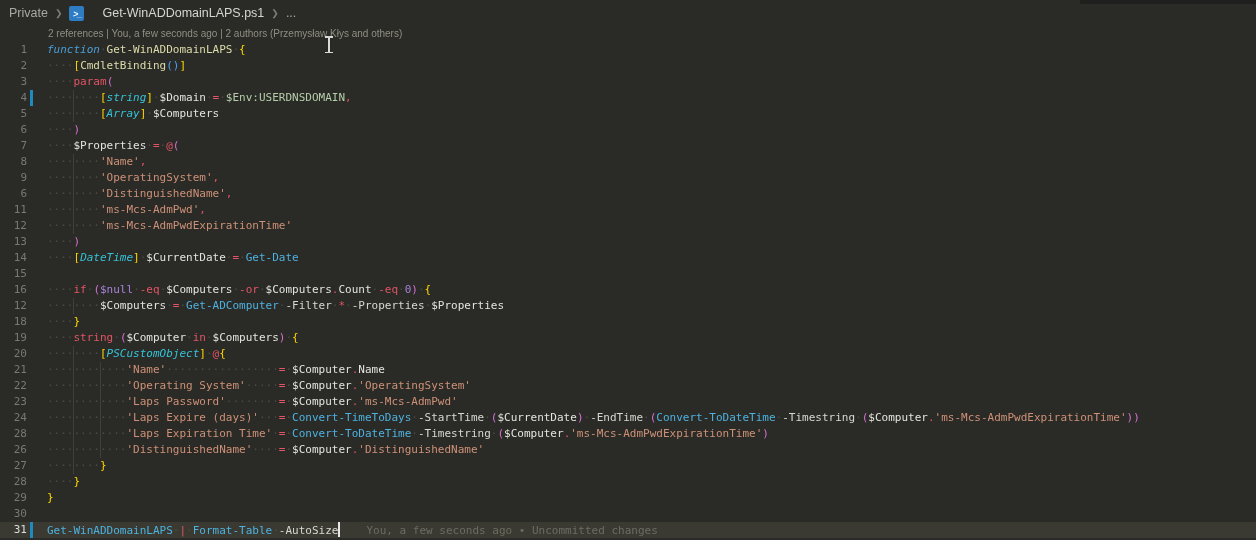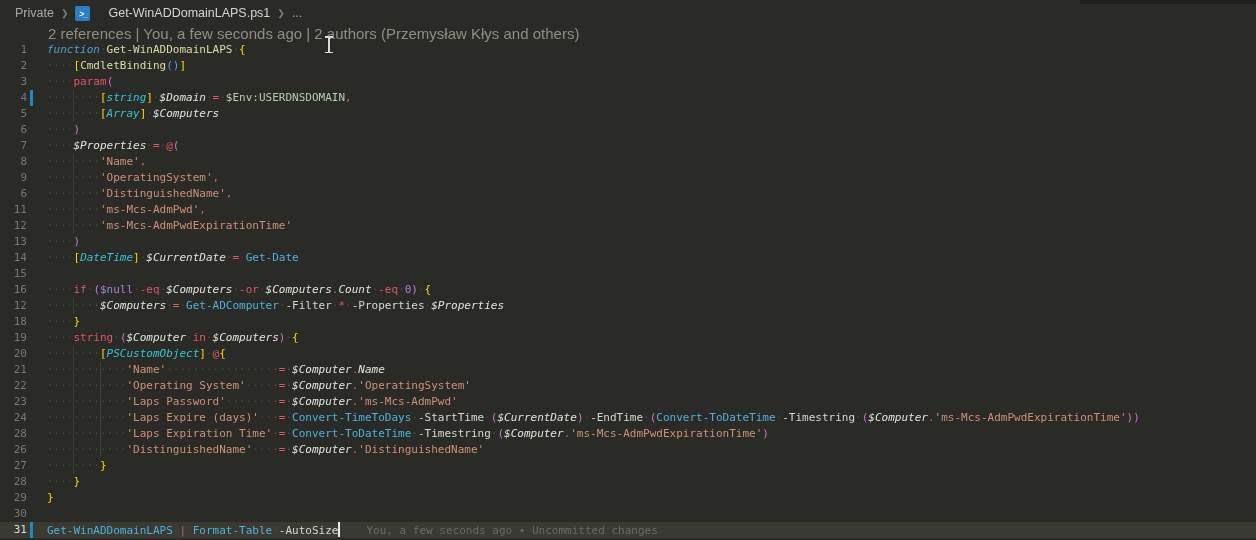--- a/index.html
+++ b/index.html
@@ -7,40 +7,40 @@
   body {
     background: var(--bg);
     font-family: "DejaVu Sans Mono", monospace;
     position: relative;
   }
   
   .topstrip { position:absolute; top:0; left:1080px; right:0; height:4px; background:#1f1f1d; }
 
   
   .breadcrumbs {
-    height:26px; display:flex; align-items:center; padding-left:15px;
+    height:26px; display:flex; align-items:center; padding-left:9px;
     font-family:"Liberation Sans", sans-serif; font-size:12.5px; color:var(--breadcrumb);
   }
   .crumb { cursor:pointer; }
   .crumb-file { color:var(--breadcrumbFile);margin-left:12px; }
   .chev { color:#7e7e78; font-size:9px; margin:0 7px; }
   .ps-icon {
     width:15px; height:15px; border-radius:2px; background:var(--psIconBg);
     display:inline-flex; align-items:flex-end; justify-content:center;
     margin-right:6px; flex:none; position:relative;
   }
   .ps-icon .g {
     color:#eaf4fb; font-size:9px; font-weight:bold; line-height:13px;
     transform: skewX(-8deg); letter-spacing:-1px;
   }
 
   
   .codelens {
     height:16px; line-height:15px; padding-left:48px;
-    font-family:"Liberation Sans", sans-serif; font-size:15px;
+    font-family:"Liberation Sans", sans-serif; font-size:10px;
     color:var(--codelens); cursor:pointer;
   }
 
   
   .editor { position:relative; }
   .line { display:flex; height:16px; line-height:16px; font-size:11px; position:relative; }
   .line.active { background:var(--currentLine); }
   .ln {
     width:27px; flex:none; text-align:right; color:var(--gutter);
     font-size:11px; user-select:none;
@@ -50,21 +50,21 @@
   .modbar.on { background:var(--modified); }
   .code { position:relative; padding-left:14px; white-space:pre; flex:1; }
   .guide { position:absolute; top:0; bottom:0; width:1px; background:var(--indentGuide); }
 
   
   .tk-sto { color:var(--keywordBlue); font-style:italic; }
   .tk-op  { color:var(--keyword); }
   .tk-cmd { color:var(--cmdlet); }
   .tk-fn  { color:var(--funcName); }
   .tk-typ { color:var(--type); font-style:italic; }
-  .tk-var { color:var(--variable);font-style:italic; }
+  .tk-var { color:var(--variable); }
   .tk-par { color:var(--parameter); }
   .tk-env { color:var(--envVar); }
   .tk-str { color:var(--string); }
   .tk-num { color:var(--numeric); }
   .tk-brY { color:var(--bracketGold); }
   .tk-brP { color:var(--bracketPink); }
   .tk-brB { color:var(--bracketBlue); }
   .tk-ws  { color:var(--whitespace); }
 
   .caret { display:inline-block; width:2px; height:15px; margin-bottom:-3px; background:var(--caret); }

